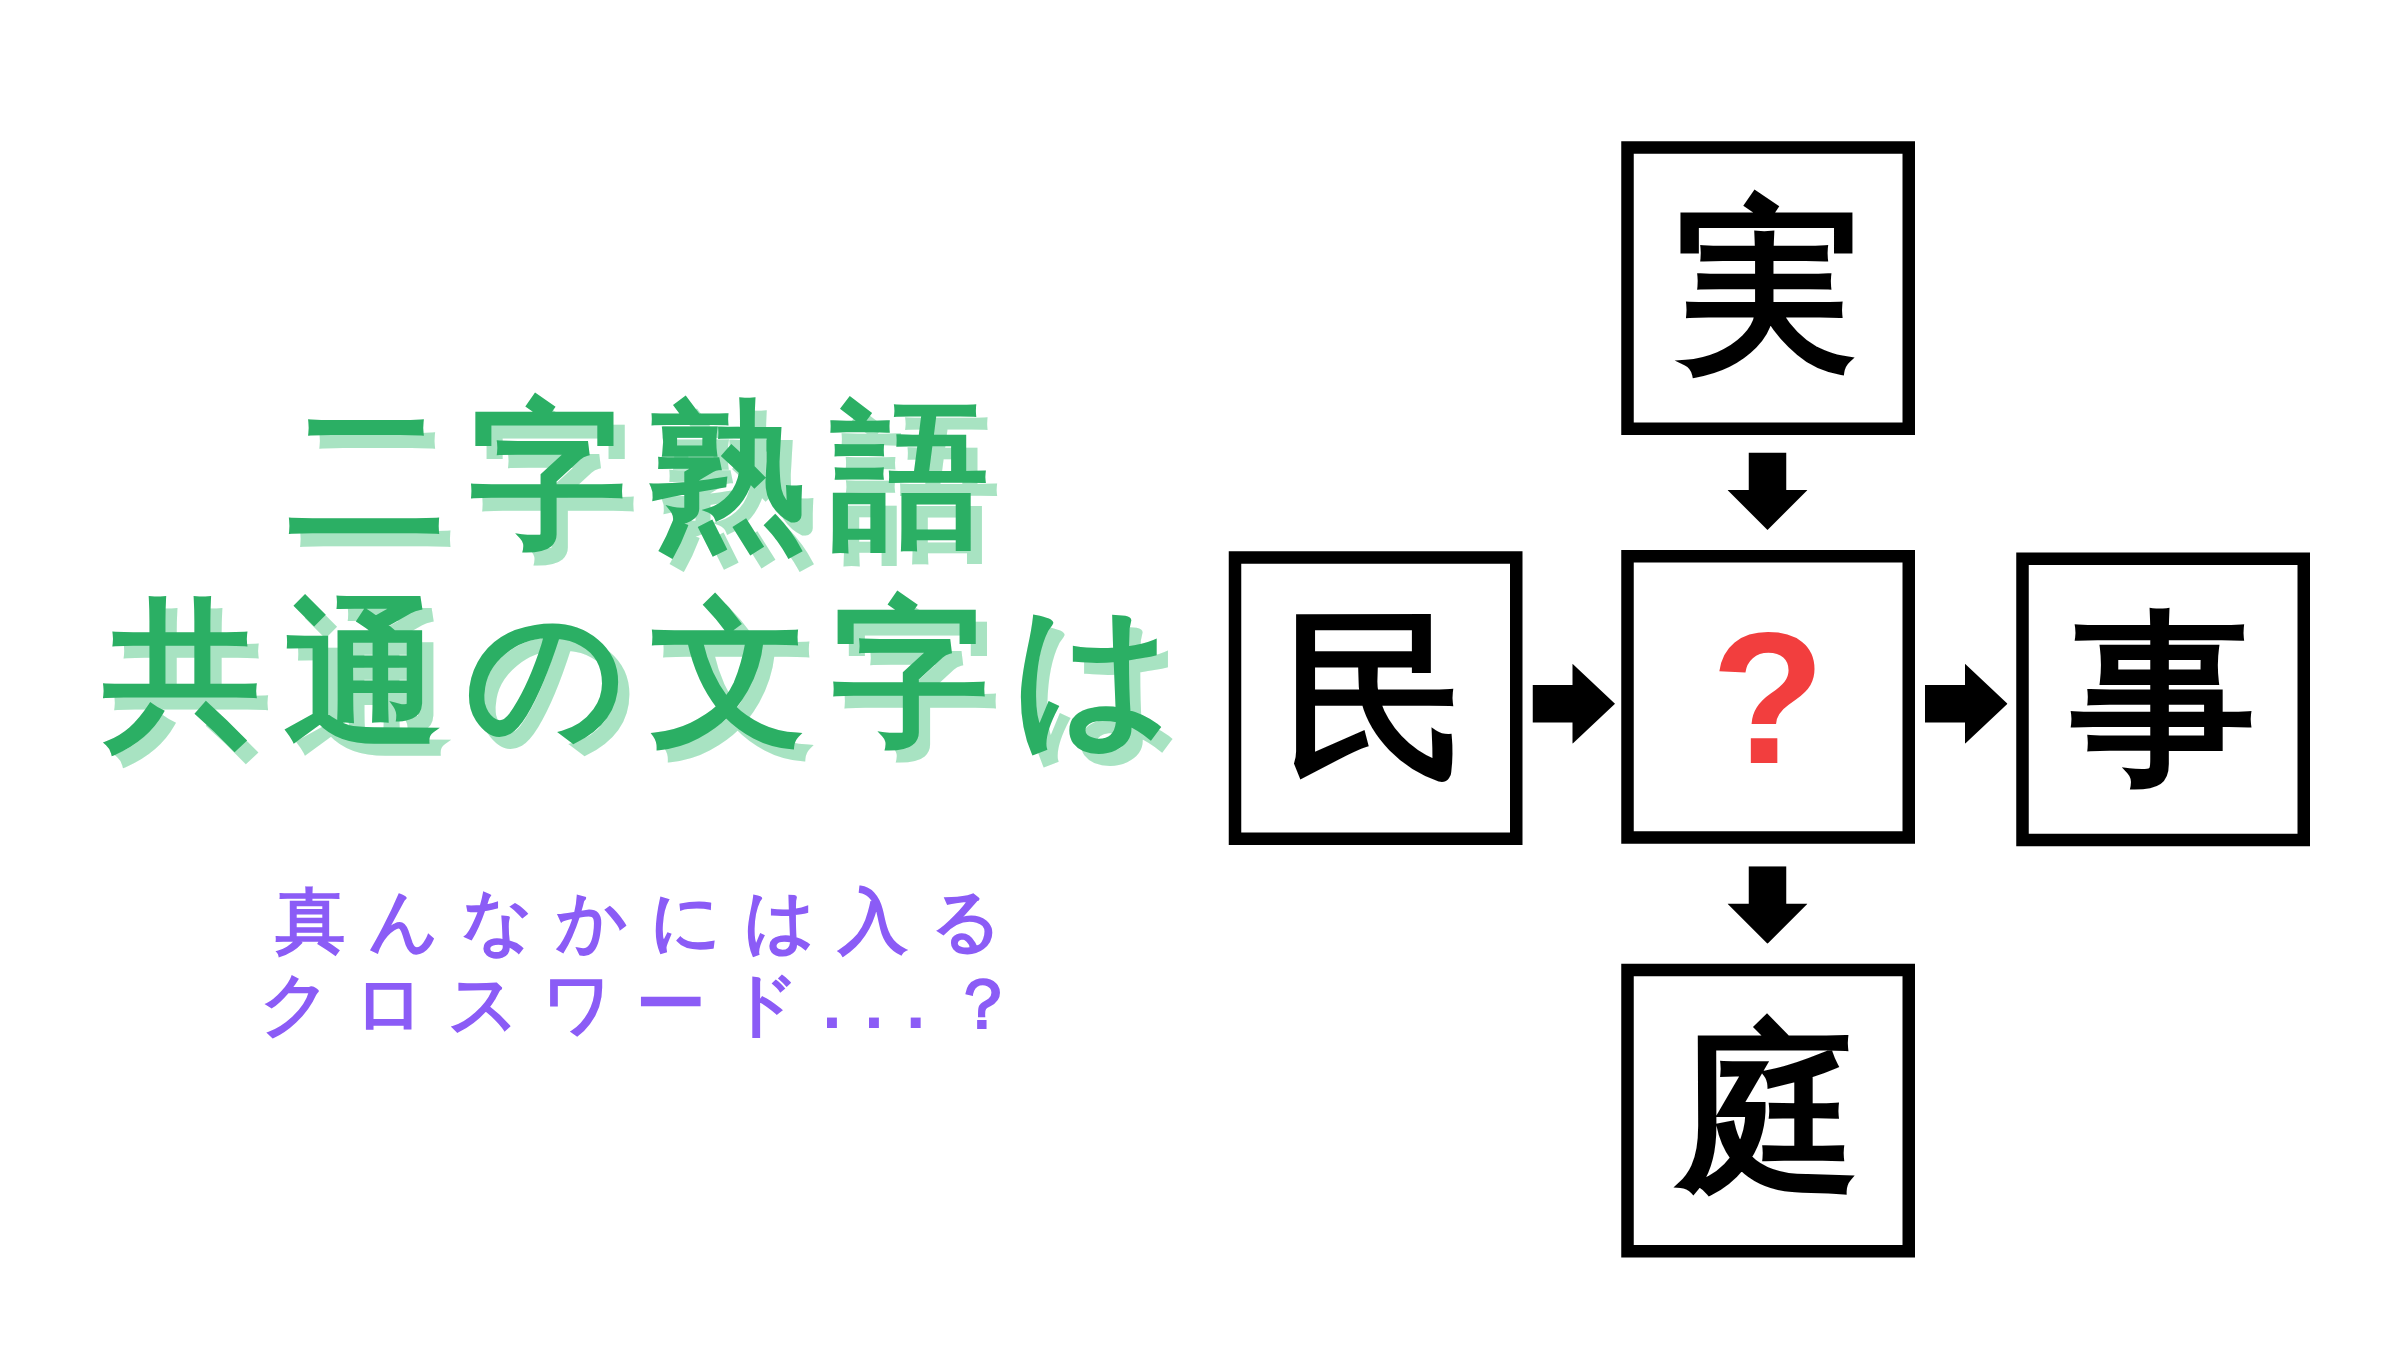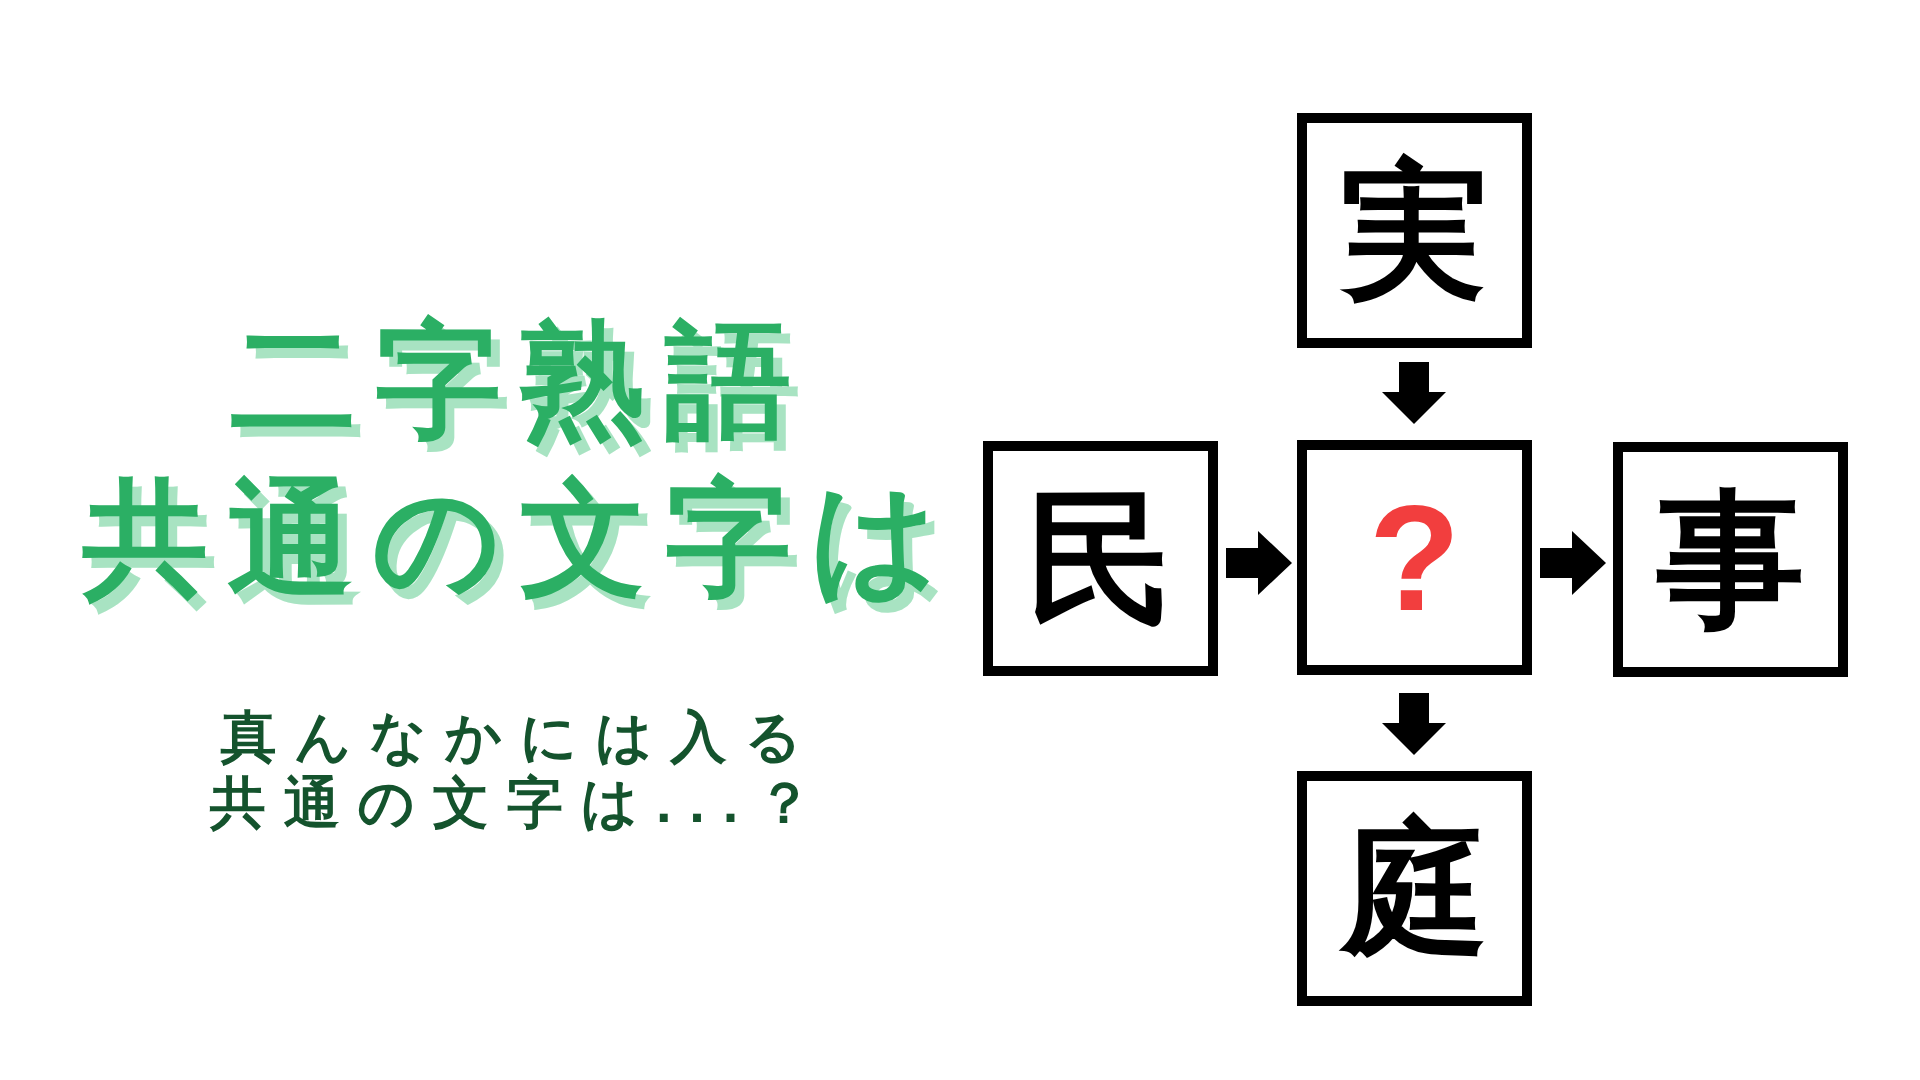--- a/index.html
+++ b/index.html
@@ -36,21 +36,21 @@
     white-space: nowrap;
   }
   .title-line { display: block; }
 
   .subtitle-block {
     position: absolute;
     left: 0;
     top: 684px;
     width: 1040px;
     text-align: center;
-    color: #14532d;
+    color: #8b5cf6;
     font-weight: 900;
     font-size: 56px;
     line-height: 66px;
     letter-spacing: 0.32em;
     white-space: nowrap;
   }
   .subtitle-line { display: block; }
 
   
   .box {
@@ -97,21 +97,21 @@
 
 <div class="stage">
 
   <div class="title-block">
     <span class="title-line">二字熟語</span>
     <span class="title-line">共通の文字は</span>
   </div>
 
   <div class="subtitle-block">
     <span class="subtitle-line">真んなかには入る</span>
-    <span class="subtitle-line">共通の文字は...？</span>
+    <span class="subtitle-line">クロスワード...？</span>
   </div>
 
   <div class="box box-top">
     <span class="box-char">実</span>
   </div>
 
   <div class="box box-left">
     <span class="box-char">民</span>
   </div>
 

